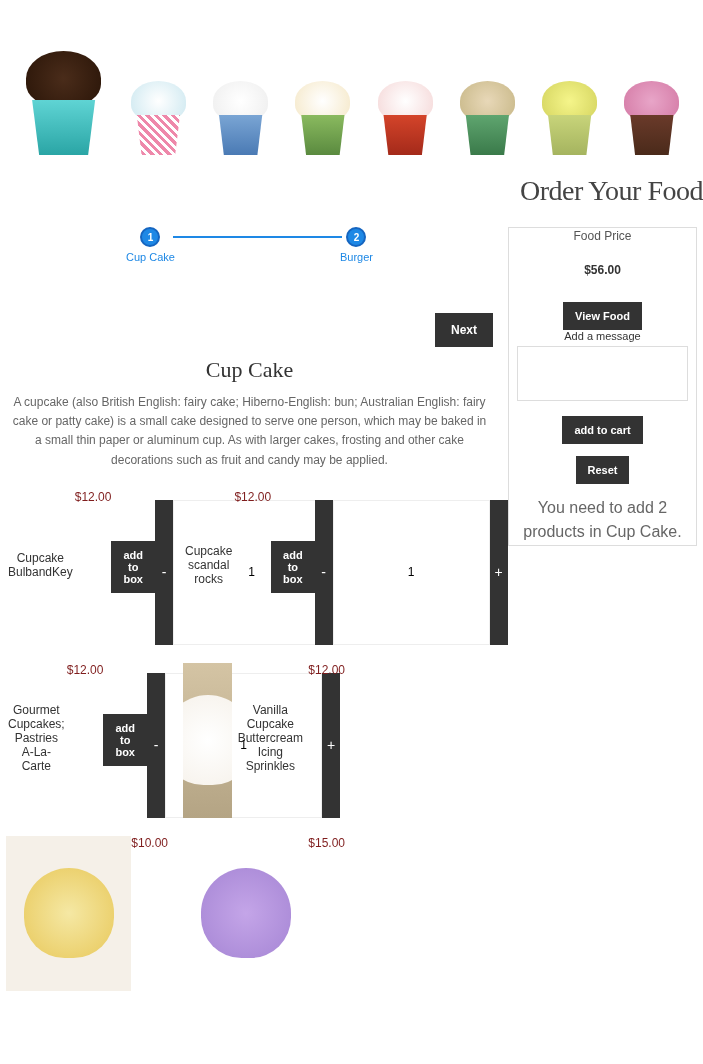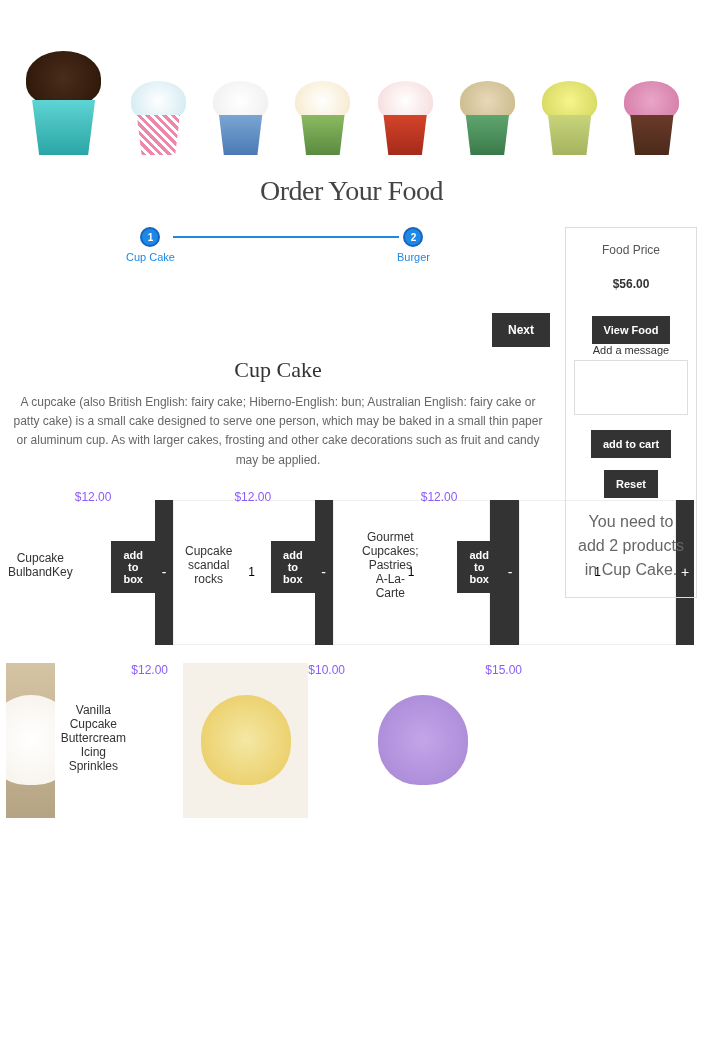--- a/index.html
+++ b/index.html
@@ -1,40 +1,40 @@
 <!DOCTYPE html>
 <html><head>
 <meta charset="utf-8">
 <style>
 *{box-sizing:border-box;margin:0;padding:0}
 body{font-family:-apple-system,BlinkMacSystemFont,"Segoe UI",Arial,sans-serif;color:#333;background:#fff;width:703px}
 .hero{width:100%;height:160px;display:flex;justify-content:space-around;align-items:flex-end;padding:5px 10px;background:#fff}
 .cupcake-ico{width:65px;height:90px;position:relative;display:flex;flex-direction:column;align-items:center;justify-content:flex-end}
 .cup-top{width:55px;height:40px;border-radius:50% 50% 40% 40%;position:relative}
 .cup-base{width:48px;height:40px;clip-path:polygon(5% 0,95% 0,85% 100%,15% 100%);margin-top:-6px}
-.page-title{text-align:center;font-size:28px;font-weight:300;color:#444;margin:15px 0 20px;font-family:Georgia,serif;letter-spacing:-0.5px}
+.page-title{text-align:right;font-size:28px;font-weight:300;color:#444;margin:15px 0 20px;font-family:Georgia,serif;letter-spacing:-0.5px}
 .layout{display:flex;padding:0 6px 20px}
 .main-col{flex:1;margin-right:15px}
-.side-col{width:132px;border:1px solid #ddd;padding:15px 8px;text-align:center;font-size:12px;align-self:flex-start}
+.side-col{width:189px;border:1px solid #ddd;padding:1px 8px;text-align:center;font-size:12px;align-self:flex-start}
 .stepper{display:flex;align-items:center;padding:0 120px 10px}
 .step{display:flex;flex-direction:column;align-items:center;position:relative}
 .step-circle{width:20px;height:20px;border-radius:50%;background:#1e88e5;border:2px solid #1565c0;color:#fff;font-size:10px;display:flex;align-items:center;justify-content:center;font-weight:bold}
 .step-line{flex:1;height:2px;background:#1e88e5;margin:0 -2px 16px}
 .step-label{font-size:11px;color:#1e88e5;margin-top:4px}
 .next-row{text-align:right;margin:40px 0 10px}
 .btn-dark{background:#333;color:#fff;border:none;padding:10px 16px;font-size:12px;font-weight:bold;cursor:pointer}
 .btn-dark.small{padding:8px 12px;font-size:11px}
 .section-title{text-align:center;font-size:22px;font-weight:400;color:#333;margin:10px 0;font-family:Georgia,serif}
 .section-desc{text-align:center;font-size:12px;color:#666;line-height:1.6;padding:0 5px;margin-bottom:20px}
 .product-grid{display:flex;flex-wrap:wrap;gap:18px 15px}
 .product-card{width:162px;text-align:center;display:flex;flex-direction:row}
 .product-img{width:162px;height:155px;background:#ddd;display:flex;align-items:center;justify-content:center;overflow:hidden}
 .pi{width:100%;height:100%;position:relative}
 .product-name{font-size:12px;color:#333;margin:14px 0 18px;min-height:28px;display:flex;align-items:center;justify-content:center;padding:0 2px}
-.product-price{font-size:12px;color:#8b5cf6;margin-bottom:18px}
+.product-price{font-size:12px;color:#7f1d1d;margin-bottom:18px}
 .qty-row{display:flex;align-items:stretch;margin-top:10px}
 .qty-btn{width:18px;background:#333;color:#fff;border:none;font-size:14px;cursor:pointer}
 .qty-input{flex:1;text-align:center;border:1px solid #eee;font-size:12px;padding:6px 0}
 .side-title{margin-bottom:20px;color:#555}
 .side-price{font-size:12px;font-weight:bold;margin-bottom:25px}
 .side-msg-label{font-size:11px;margin:0 0 4px;color:#333;font-weight:500}
 .side-textarea{width:100%;height:55px;border:1px solid #ddd;resize:none;font-size:11px;padding:4px}
 .side-btn{margin:12px 0 0}
 .side-note{font-size:16px;color:#666;margin-top:12px;line-height:1.5}
 

